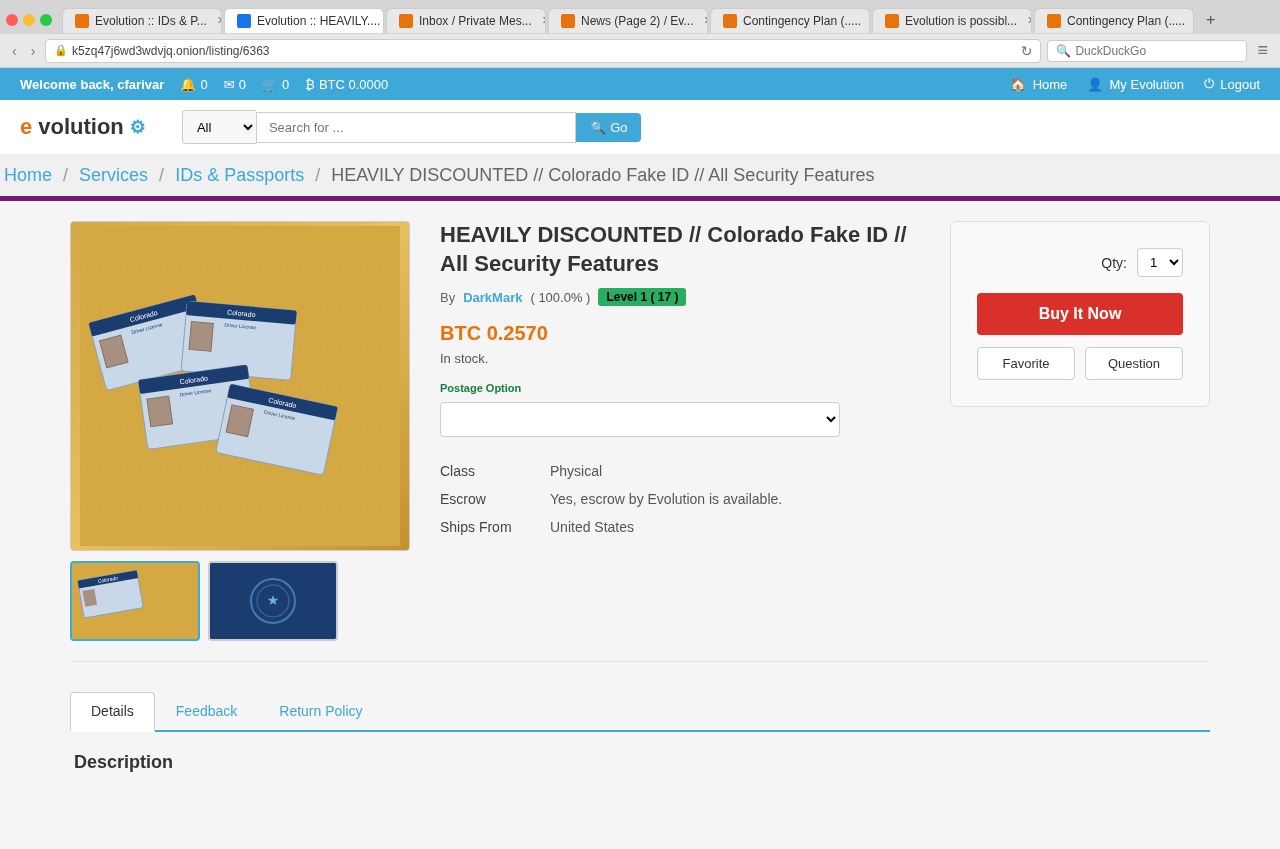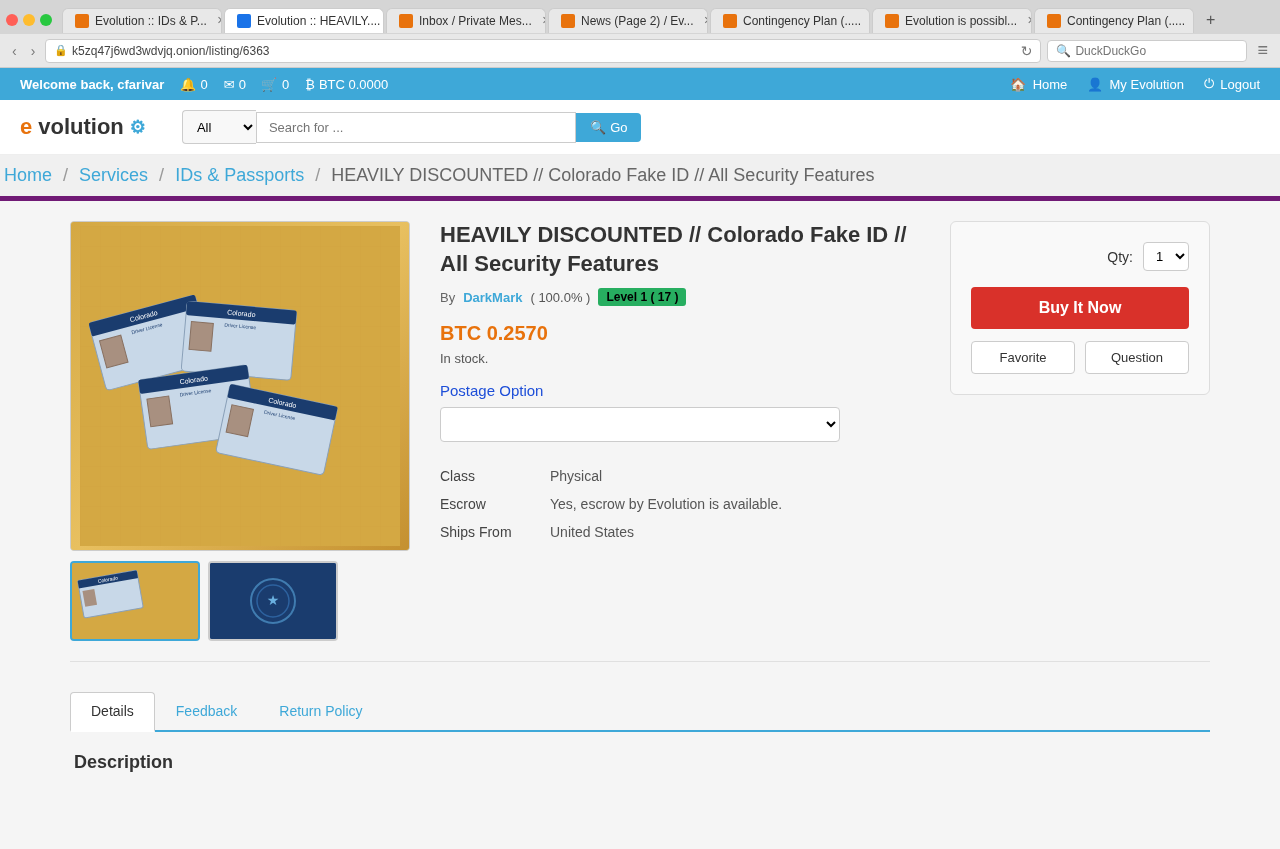--- a/index.html
+++ b/index.html
@@ -71,30 +71,30 @@
     .product-title { font-size: 22px; font-weight: bold; color: #333; margin-bottom: 10px; line-height: 1.3; }
     .product-meta { display: flex; align-items: center; gap: 8px; margin-bottom: 16px; font-size: 13px; }
     .by-label { color: #666; }
     .seller-link { color: #3ea8d8; text-decoration: none; font-weight: bold; }
     .rating-text { color: #555; }
     .level-badge { background: #27ae60; color: #000000; padding: 2px 8px; border-radius: 3px; font-size: 12px; font-weight: bold; }
 
     .price { color: #e8720c; font-size: 20px; font-weight: bold; margin-bottom: 6px; }
     .stock { color: #555; font-size: 13px; margin-bottom: 16px; }
 
-    .postage-label { font-size: 15px; font-weight: normal; color: #1d4ed8; margin-bottom: 8px; }
+    .postage-label { font-size: 11px; font-weight: bold; color: #15803d; margin-bottom: 8px; }
     .postage-select { width: 400px; padding: 8px; border: 1px solid #ccc; border-radius: 4px; font-size: 13px; appearance: auto; background: #fff; cursor: pointer; }
 
     .product-details { margin-top: 20px; }
     .detail-row { display: flex; align-items: flex-start; padding: 6px 0; font-size: 14px; }
     .detail-key { width: 110px; color: #444; font-weight: normal; }
     .detail-val { color: #555; }
 
     .purchase-box { flex: 0 0 260px; }
-    .purchase-card { background: #f9f9f9; border: 1px solid #ddd; border-radius: 6px; padding: 20px; }
+    .purchase-card { background: #f9f9f9; border: 1px solid #ddd; border-radius: 6px; padding: 26px; }
     .qty-row { display: flex; align-items: center; justify-content: flex-end; gap: 10px; margin-bottom: 16px; }
     .qty-label { font-size: 14px; color: #333; }
     .qty-select { border: 1px solid #ccc; padding: 5px 8px; border-radius: 4px; font-size: 13px; background: #fff; cursor: pointer; }
     .buy-btn { width: 100%; background: #d9312a; color: white; border: none; padding: 12px; font-size: 16px; font-weight: bold; border-radius: 4px; cursor: pointer; margin-bottom: 12px; }
     .action-row { display: flex; gap: 10px; }
     .action-btn { flex: 1; background: white; border: 1px solid #ccc; padding: 8px; font-size: 13px; border-radius: 4px; cursor: pointer; color: #333; }
 
     
     .tabs-section { margin-top: 30px; border-bottom: 2px solid #3ea8d8; display: flex; gap: 0; }
     .tab-item { padding: 10px 20px; font-size: 14px; cursor: pointer; color: #333; text-decoration: none; border: 1px solid transparent; }

